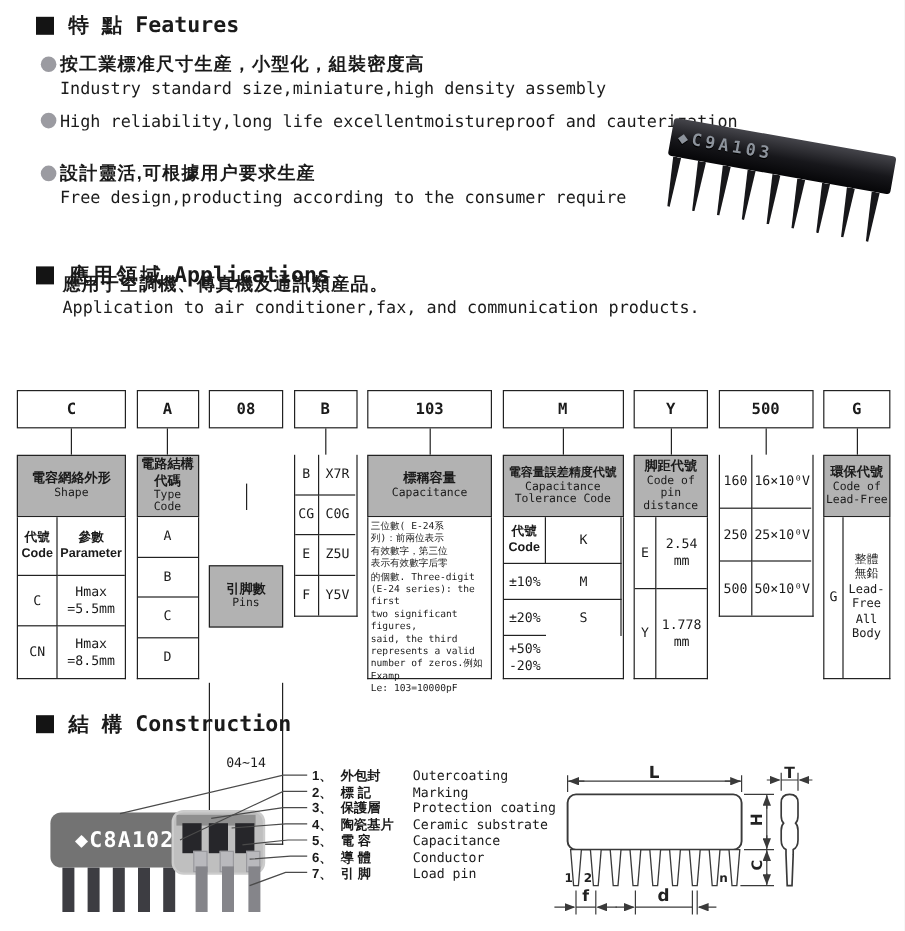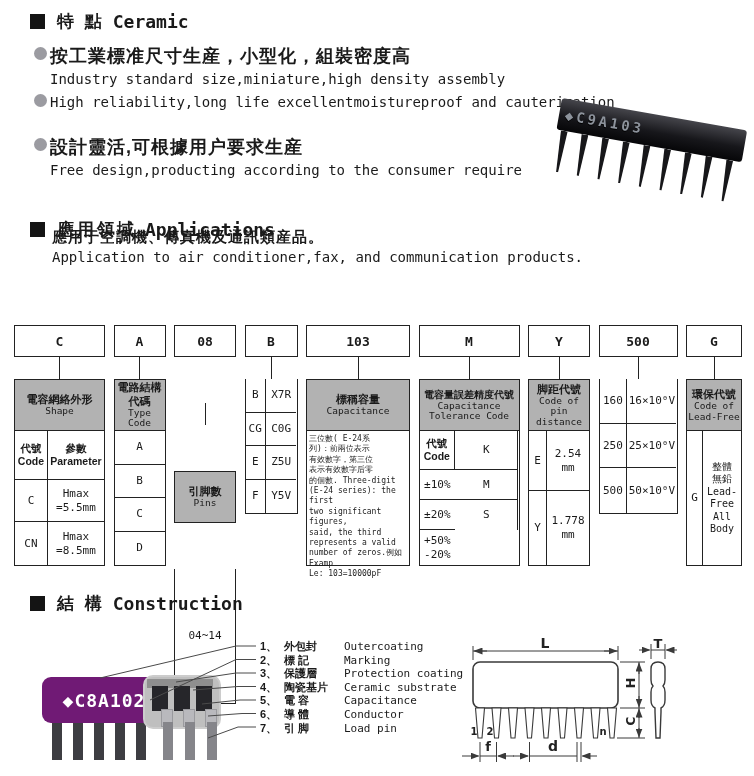--- a/index.html
+++ b/index.html
@@ -8,21 +8,21 @@
 
   
   .sec{position:absolute;display:flex;align-items:center;}
   .sq{width:15px;height:15px;background:#141414;flex:0 0 auto;}
   .sec-cn{font-weight:bold;font-size:17px;letter-spacing:3px;margin-left:12px;white-space:nowrap;}
   .sec-en{font-family:"DejaVu Sans Mono",monospace;font-weight:bold;font-size:18px;margin-left:8px;white-space:nowrap;}
 
   
   .fi{position:absolute;left:34px;}
   .dot{position:absolute;left:0;top:3px;width:13px;height:13px;border-radius:50%;background:#9b9ba1;}
-  .fi-cn{margin-left:16px;font-weight:bold;font-size:18px;letter-spacing:1px;white-space:nowrap;}
+  .fi-cn{margin-left:16px;font-weight:bold;font-size:15px;letter-spacing:1px;white-space:nowrap;}
   .fi-en{margin-left:16px;margin-top:3px;font-family:"DejaVu Sans Mono",monospace;font-size:14px;font-weight:500;white-space:nowrap;}
 
   
   .photo{position:absolute;left:556px;top:82px;width:198px;height:114px;}
   .photo-bar{position:absolute;left:6px;top:16px;width:188px;height:32px;border-radius:3px;
              background:linear-gradient(180deg,#45454b 0%,#17171b 55%,#060608 100%);
              transform:rotate(10deg);transform-origin:left top;
              display:flex;align-items:center;}
   .photo-label{color:#8d939c;font-family:"DejaVu Sans Mono",monospace;font-weight:bold;
                font-size:14px;letter-spacing:3px;padding-left:6px;text-shadow:0 1px 0 #000;}
@@ -59,21 +59,21 @@
   .b3{grid-template-columns:40% 60%;grid-template-rows:repeat(4,1fr);}
   .b5{grid-template-columns:36% 64%;grid-template-rows:1.3fr 1fr 1fr 1.15fr;}
   .b6{grid-template-columns:30% 70%;grid-template-rows:45% 55%;}
   .b7{grid-template-columns:36% 64%;grid-template-rows:repeat(3,1fr);}
   .b8{grid-template-columns:30% 70%;}
   .captext{font-size:8px;line-height:1.3;text-align:left;align-items:flex-start;
            justify-content:flex-start;padding:3px 2px;}
 
   
   .constr{position:absolute;left:0;top:630px;width:754px;height:146px;}
-  .cbody{position:absolute;left:42px;top:47px;width:124px;height:46px;background:#701a75;border-radius:9px;
+  .cbody{position:absolute;left:42px;top:47px;width:124px;height:46px;background:#737373;border-radius:9px;
          display:flex;align-items:center;justify-content:center;}
   .cbody-label{color:#ffffff;font-family:"DejaVu Sans Mono",monospace;font-weight:bold;font-size:18px;letter-spacing:1px;}
   .bpin{position:absolute;top:93px;width:10px;height:37px;background:#3d3d42;}
   .gpin{position:absolute;top:92px;width:10px;height:38px;background:#85858a;}
   .cut{position:absolute;left:143px;top:45px;width:74px;height:50px;border:2px solid #cccccc;
        border-radius:10px;background:#bfbfbf;overflow:hidden;}
   .cut-sub{position:absolute;left:2px;top:2px;width:66px;height:9px;background:#8f8f8f;}
   .cut-block{position:absolute;top:9px;width:16px;height:25px;background:#26262a;}
   .cut-cond{position:absolute;top:32px;width:10px;height:16px;background:#b9b9bd;border:1px solid #9a9a9e;}
   .legend{position:absolute;left:260px;top:9px;}
@@ -86,21 +86,21 @@
   .dimsvg text{font-family:"DejaVu Sans",sans-serif;font-weight:bold;fill:#222;}
 </style>
 </head>
 <body>
 
 <div class="page">
 
   <div class="sec" style="left:30px;top:10px;">
     <span class="sq"></span>
     <span class="sec-cn">特 點</span>
-    <span class="sec-en">Ceramic</span>
+    <span class="sec-en">Features</span>
   </div>
 
   <div class="fi" style="top:44px;">
     <span class="dot"></span>
     <div class="fi-cn">按工業標准尺寸生産，小型化，組裝密度高</div>
     <div class="fi-en">Industry standard size,miniature,high density assembly</div>
   </div>
   <div class="fi" style="top:91px;">
     <span class="dot"></span>
     <div class="fi-en">High reliability,long life excellentmoistureproof and cauterization</div>

